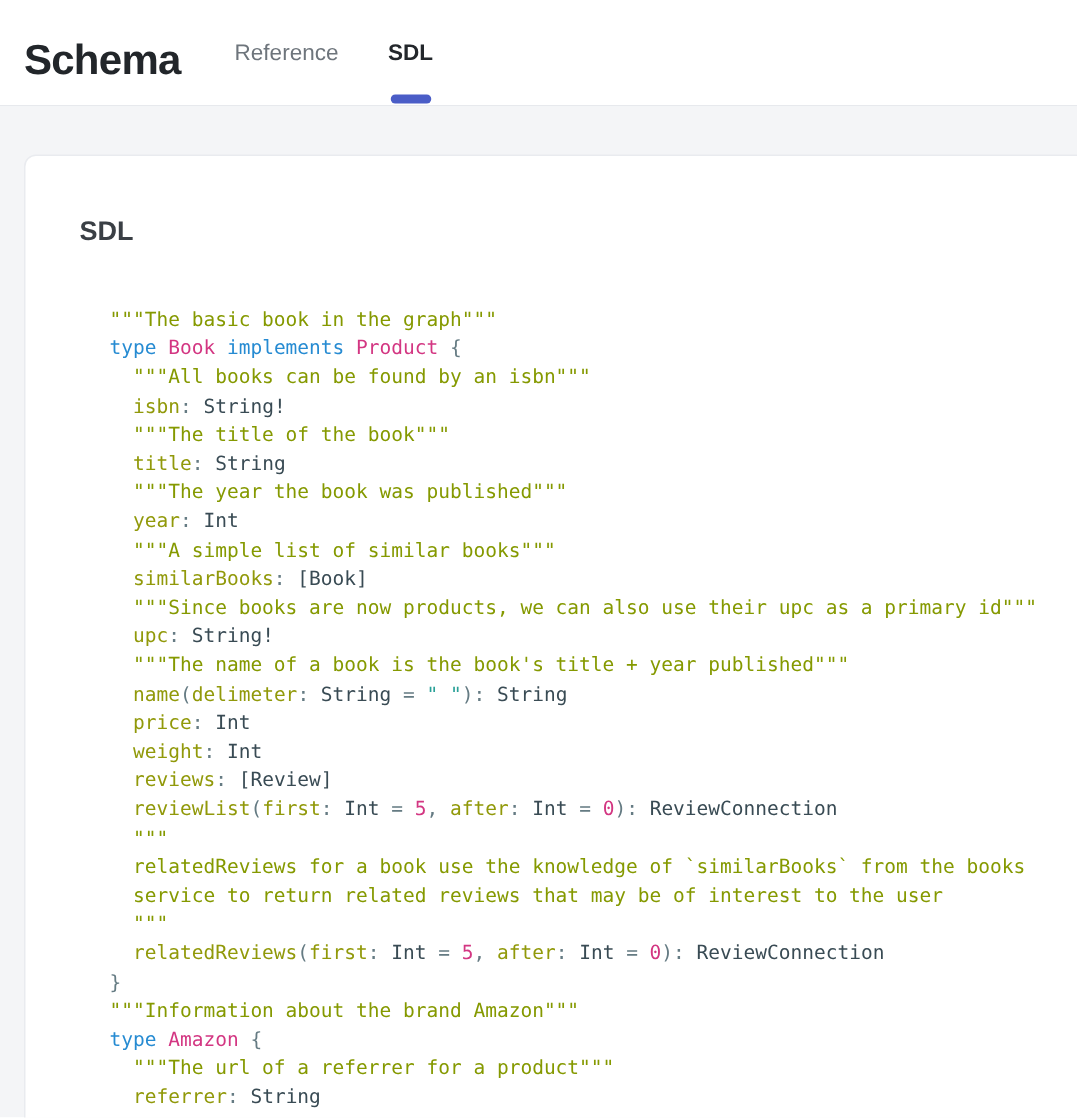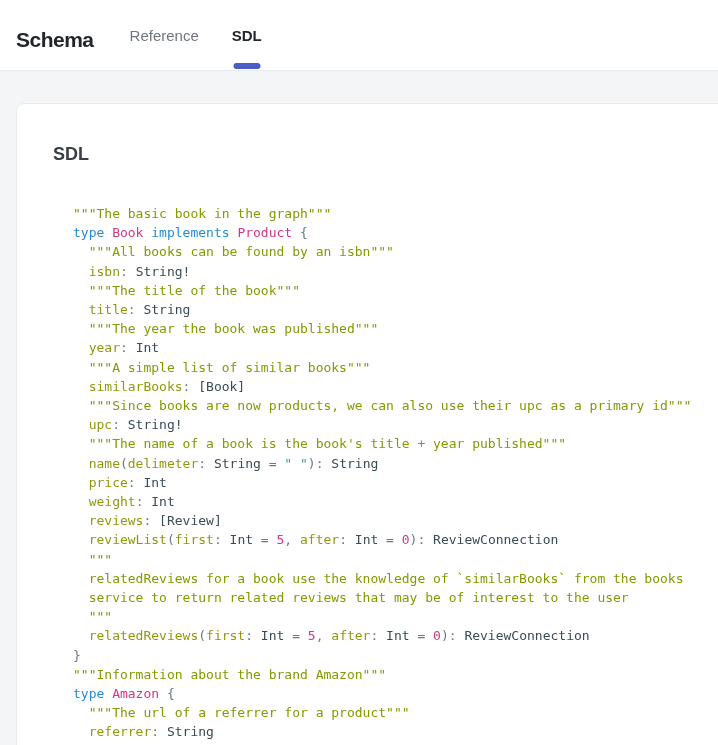--- a/index.html
+++ b/index.html
@@ -15,21 +15,21 @@
     height: 71px;
     background: #ffffff;
     border-bottom: 1px solid #e7e9ed;
     display: flex;
     align-items: stretch;
     padding-left: 16px;
   }
   .page-title {
     align-self: center;
     margin: 10px 0 0 0;
-    font-size: 21px;
+    font-size: 28px;
     font-weight: 700;
     color: #22262a;
     letter-spacing: -0.5px;
   }
   .tabs {
     display: flex;
     margin-left: 31px;
     gap: 23px;
   }
   .tab {

